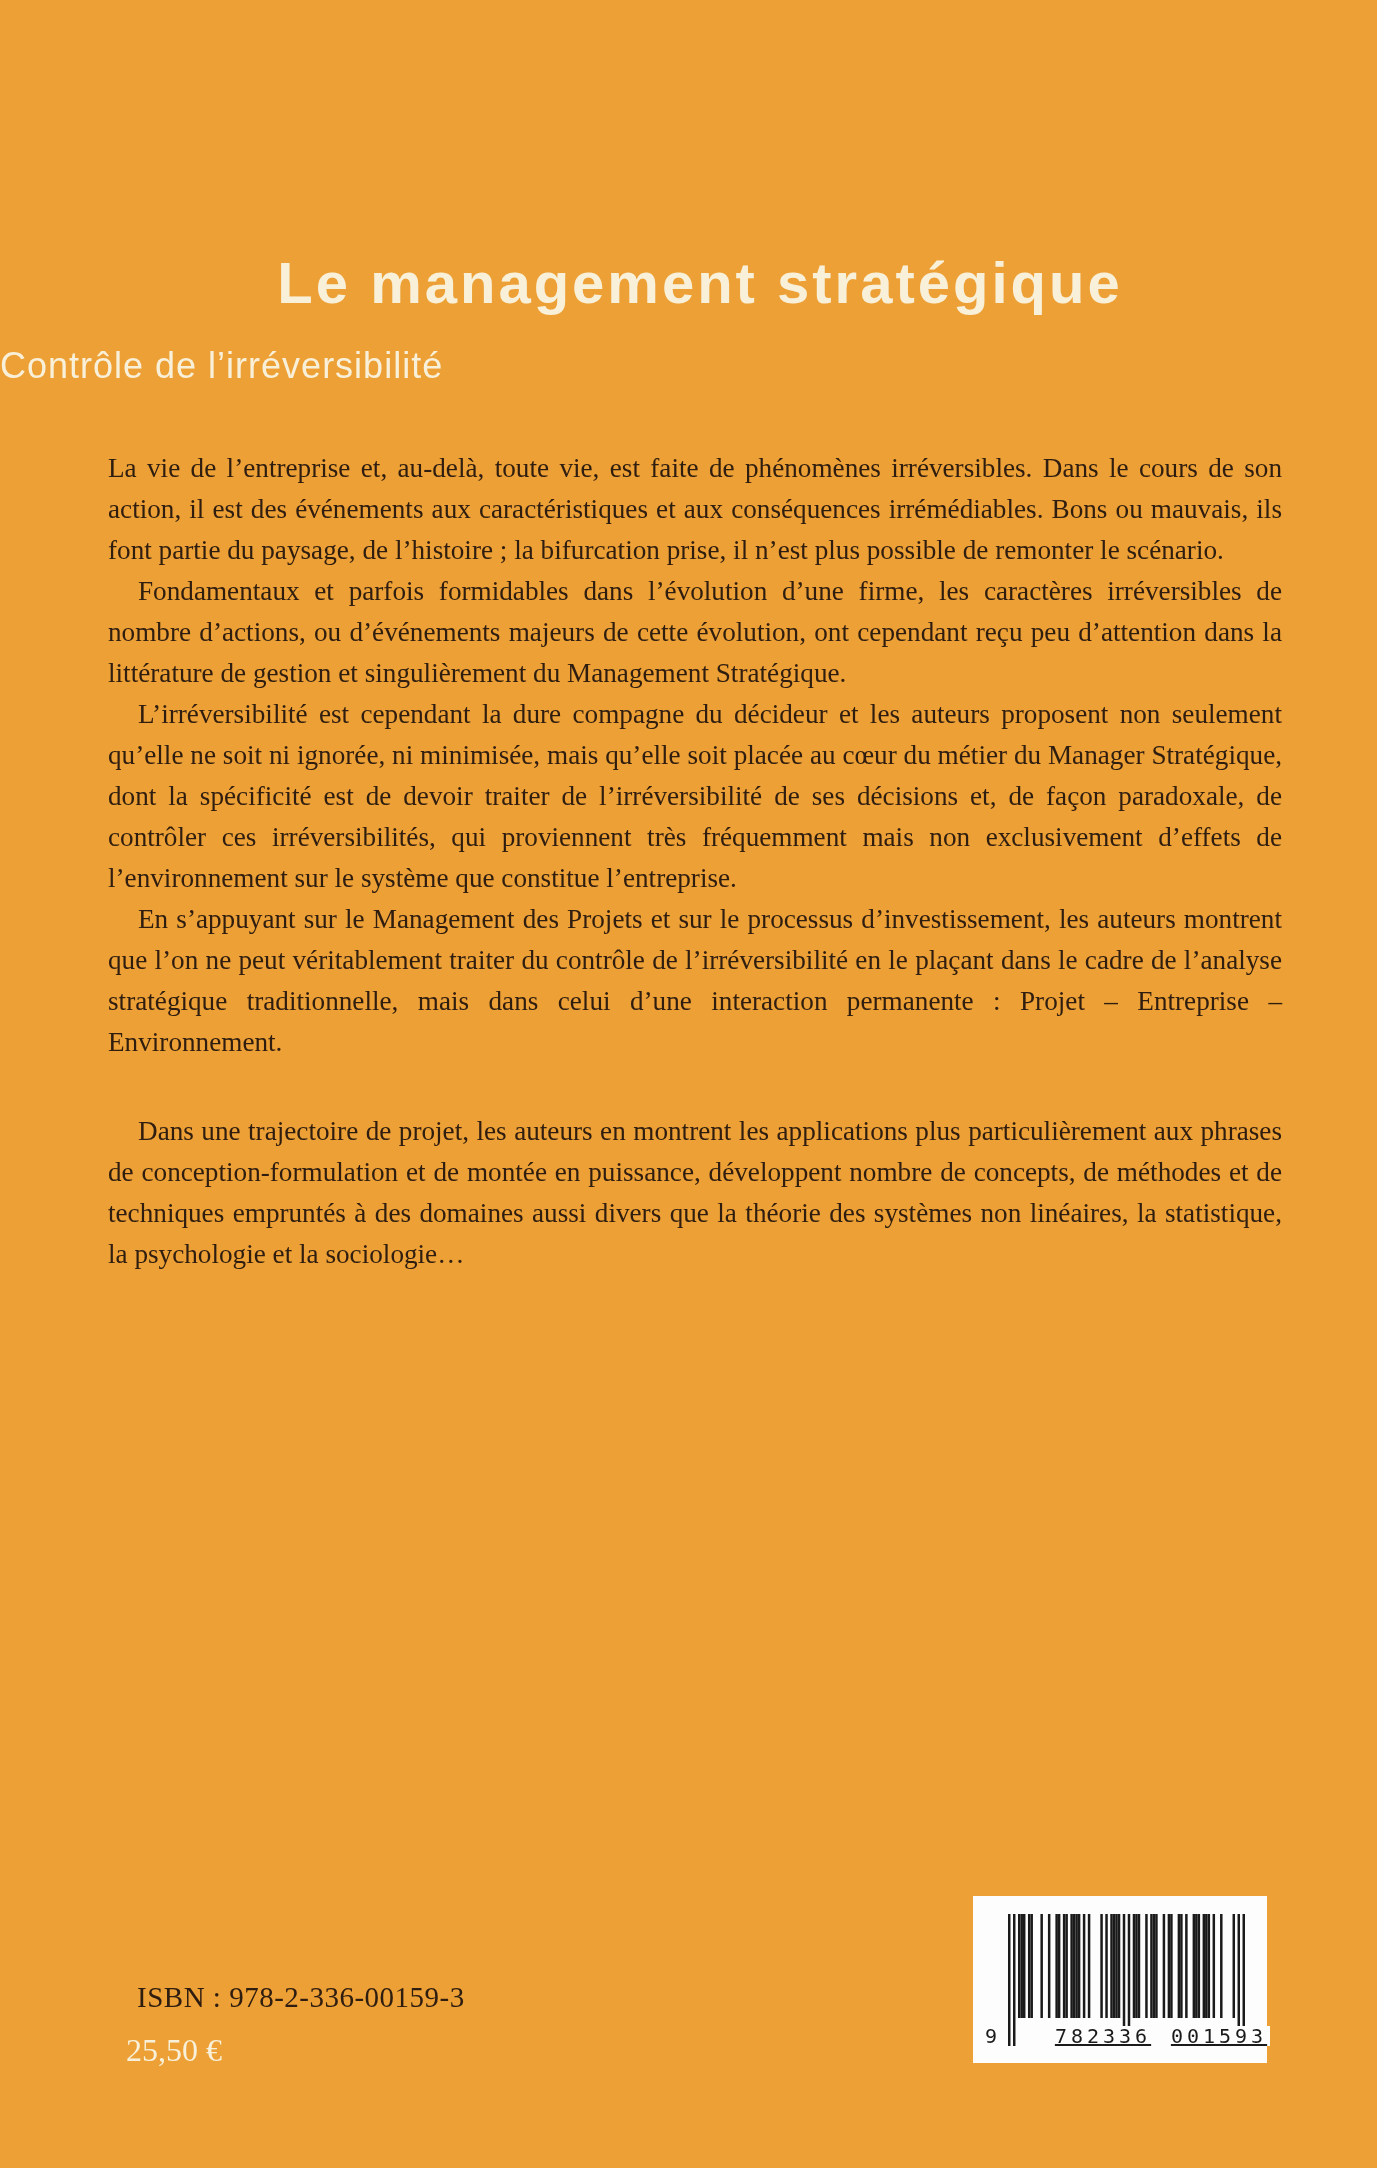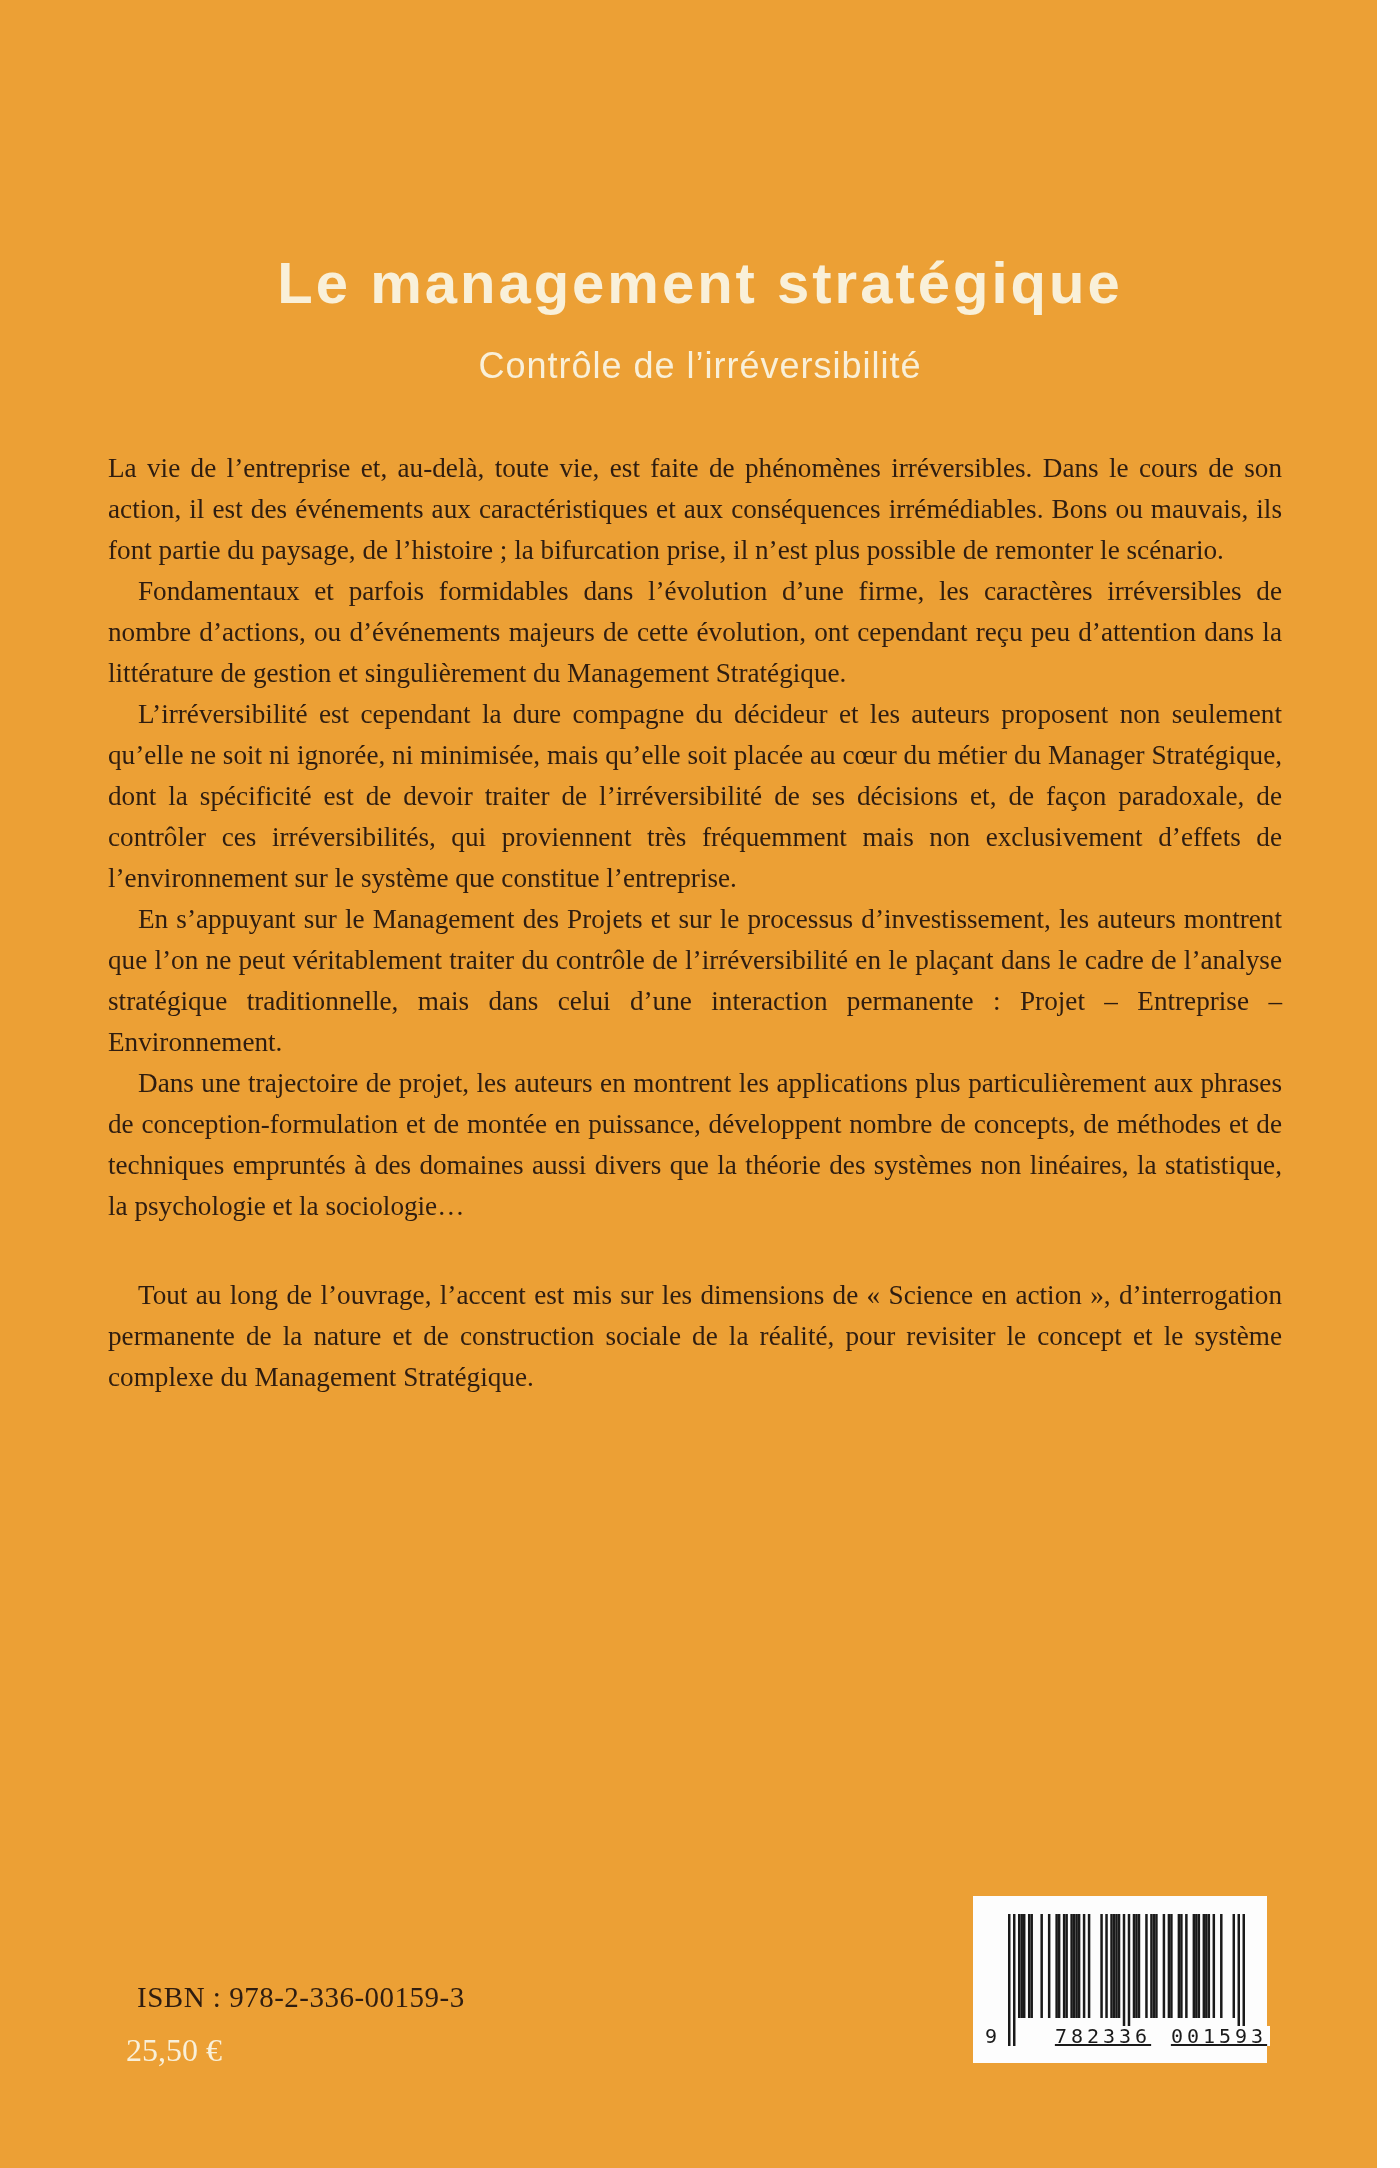--- a/index.html
+++ b/index.html
@@ -16,21 +16,21 @@
   }
   .book-title{
     font-family:"Liberation Sans",sans-serif;
     font-weight:bold;
     font-size:58px;line-height:1;
     letter-spacing:3px;
     color:var(--title-text,#F9F0D9);
   }
   .book-subtitle{
     position:absolute;left:0;top:348px;width:1400px;
-    text-align:center;
+    text-align:left;
     font-family:"Liberation Sans",sans-serif;
     font-size:36px;line-height:1;
     letter-spacing:1px;
     color:var(--title-text,#F9F0D9);
   }
   .body-text{
     position:absolute;left:108px;top:448px;width:1174px;
     color:var(--body-text,#2F1D10);
     font-size:27.2px;line-height:41px;
     text-align:justify;
@@ -79,21 +79,20 @@
   </div>
 
   <div class="book-subtitle">Contrôle de l’irréversibilité</div>
 
   <div class="body-text">
       <p>La vie de l’entreprise et, au-delà, toute vie, est faite de phénomènes irréversibles. Dans le cours de son action, il est des événements aux caractéristiques et aux conséquences irrémédiables. Bons ou mauvais, ils font partie du paysage, de l’histoire ; la bifurcation prise, il n’est plus possible de remonter le scénario.</p>
       <p>Fondamentaux et parfois formidables dans l’évolution d’une firme, les caractères irréversibles de nombre d’actions, ou d’événements majeurs de cette évolution, ont cependant reçu peu d’attention dans la littérature de gestion et singulièrement du Management Stratégique.</p>
       <p>L’irréversibilité est cependant la dure compagne du décideur et les auteurs proposent non seulement qu’elle ne soit ni ignorée, ni minimisée, mais qu’elle soit placée au cœur du métier du Manager Stratégique, dont la spécificité est de devoir traiter de l’irréversibilité de ses décisions et, de façon paradoxale, de contrôler ces irréversibilités, qui proviennent très fréquemment mais non exclusivement d’effets de l’environnement sur le système que constitue l’entreprise.</p>
       <p>En s’appuyant sur le Management des Projets et sur le processus d’investissement, les auteurs montrent que l’on ne peut véritablement traiter du contrôle de l’irréversibilité en le plaçant dans le cadre de l’analyse stratégique traditionnelle, mais dans celui d’une interaction permanente : Projet – Entreprise – Environnement.</p>
       <p>Dans une trajectoire de projet, les auteurs en montrent les applications plus particulièrement aux phrases de conception-formulation et de montée en puissance, développent nombre de concepts, de méthodes et de techniques empruntés à des domaines aussi divers que la théorie des systèmes non linéaires, la statistique, la psychologie et la sociologie…</p>
-      <p>Tout au long de l’ouvrage, l’accent est mis sur les dimensions de « Science en action », d’interrogation permanente de la nature et de construction sociale de la réalité, pour revisiter le concept et le système complexe du Management Stratégique.</p>
     </div>
 
   <div class="isbn">ISBN : 978-2-336-00159-3</div>
 
   <div class="price">25,50 €</div>
 
   <div class="barcode">
     <div class="barcode-bars"><svg width="237" height="132" viewBox="0 0 237 132" fill="#1A1A1A" xmlns="http://www.w3.org/2000/svg">
           <rect x="0.00" y="0" width="2.49" height="132"></rect>
           <rect x="4.99" y="0" width="2.49" height="132"></rect>

